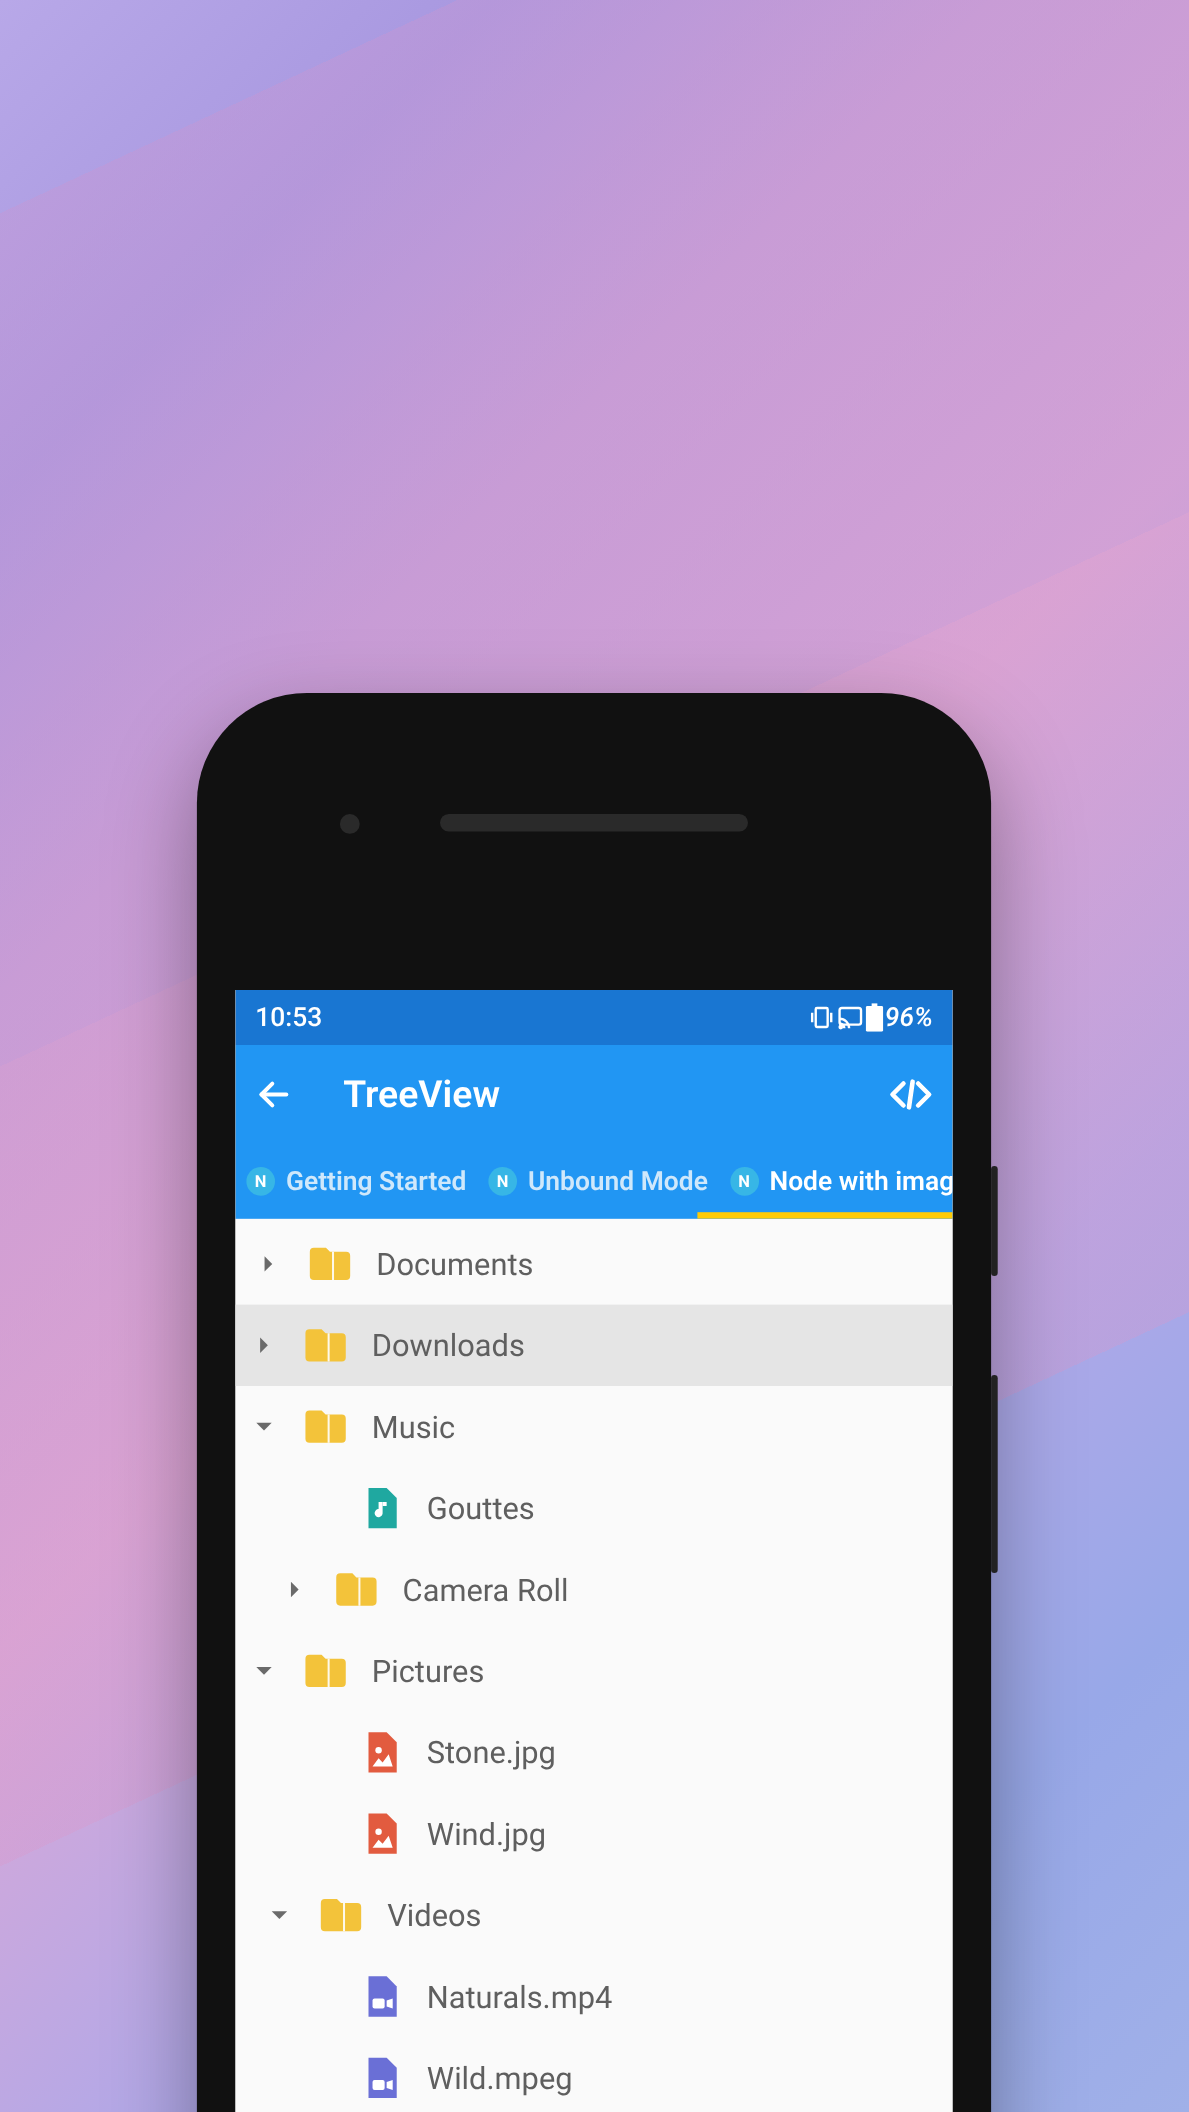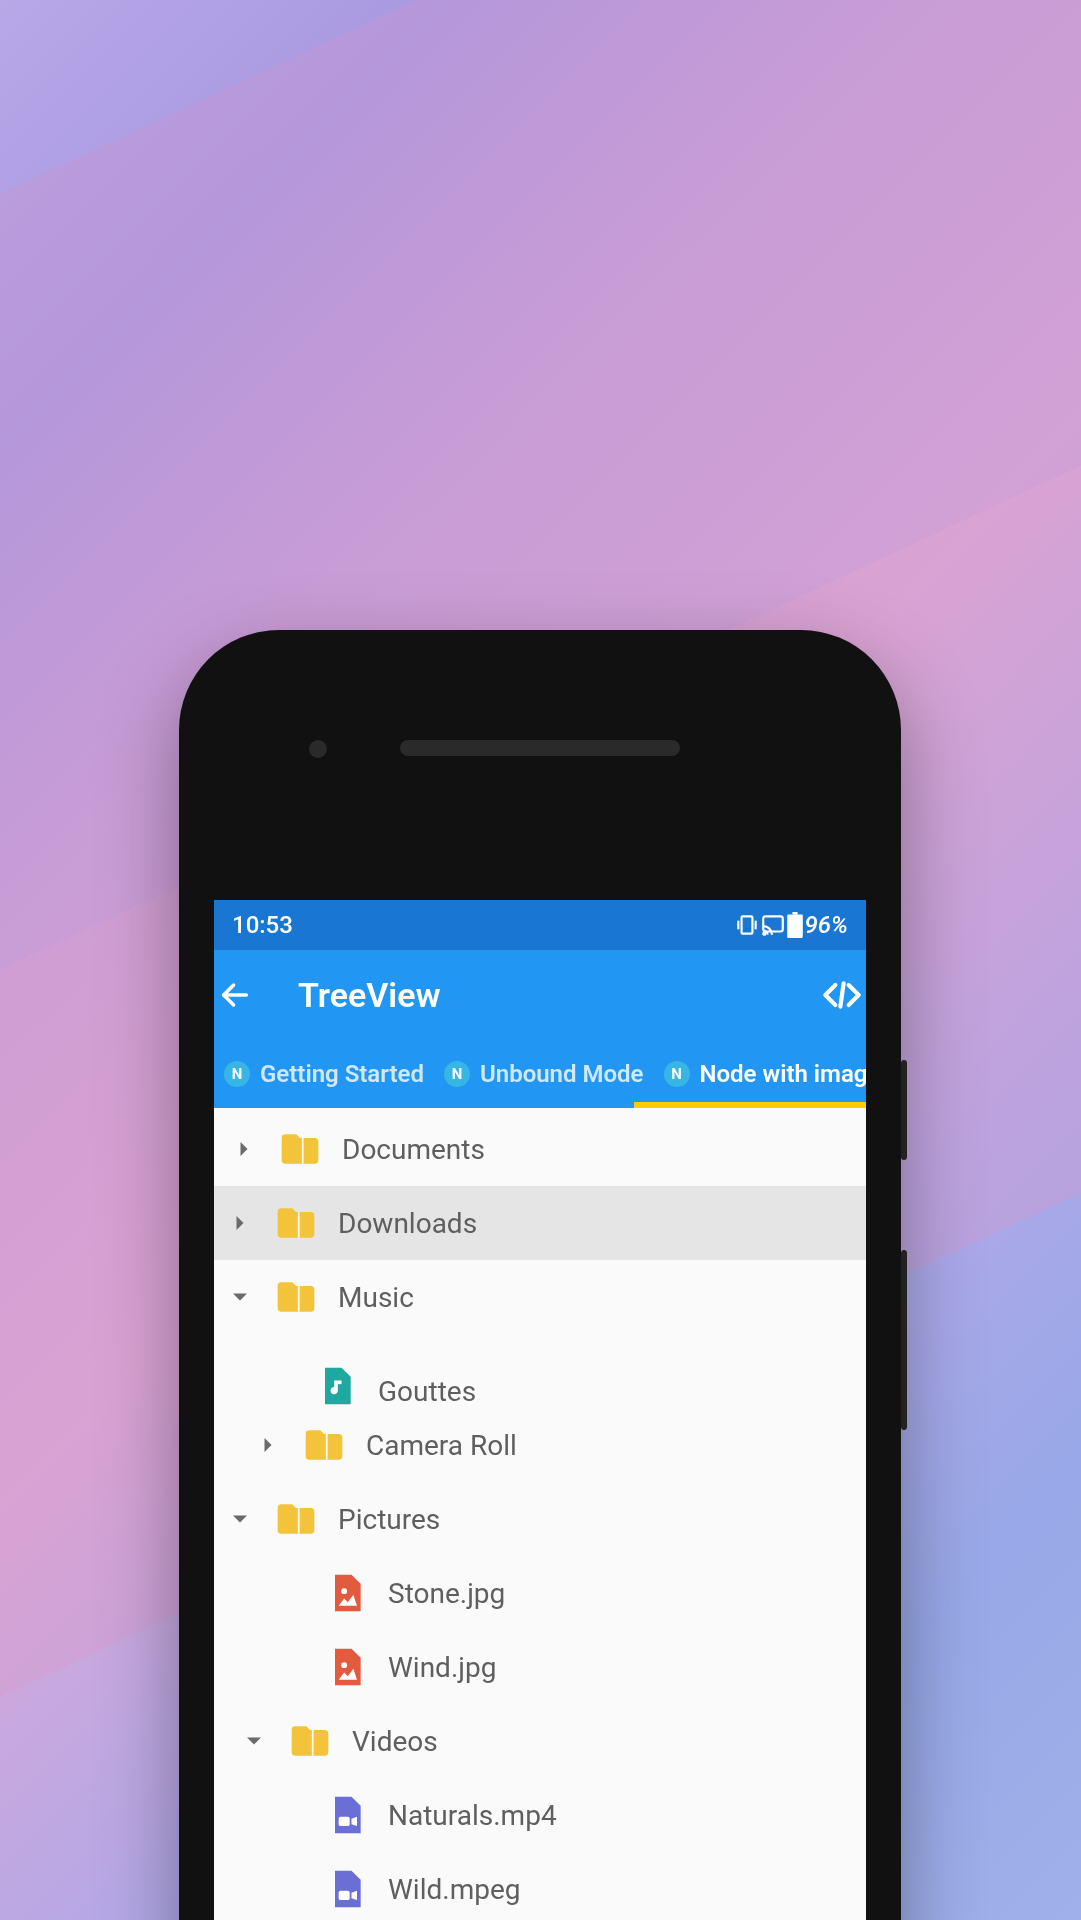--- a/index.html
+++ b/index.html
@@ -66,21 +66,21 @@
   }
   .statusbar .spacer { flex: 1; }
   .status-icn { display:inline-flex; align-items:center;font-style:italic; }
 
   
   .appbar {
     height: 90px;
     background: #2196f3;
     color: #fff;
     display: flex; align-items: center;
-    padding: 0 4px;
+    padding: 0 18px;
   }
   .appbar .title {
     font-size: 34px;
     font-weight: 600;
     margin-left: 46px;
   }
   .appbar .spacer { flex:1; }
   .back-arrow, .code-icn { display:inline-flex; }
 
   
@@ -255,21 +255,21 @@
           </span>
           <span style="width: 14px;"></span>
           <span class="icon">
             <svg width="44" height="44" viewBox="0 0 24 24">
               <path fill="#f3c33a" d="M10 4l2 2h8a2 2 0 0 1 2 2v10a2 2 0 0 1-2 2H4a2 2 0 0 1-2-2V6a2 2 0 0 1 2-2z"></path>
               <path fill="#fff" opacity="0.9" d="M13 6h1v14h-1z"></path>
             </svg>
           </span>
           <span class="label">Music</span>
         </div>
-        <div class="node" style="padding-left: 24px; align-items: flex-end;">
+        <div class="node" style="padding-left: 34px;">
           <span style="display: inline-block; width: 76px;"></span>
           <span class="icon">
             <svg width="44" height="44" viewBox="0 0 24 24">
               <path fill="#1fa8a0" d="M6 2h9l5 5v15H6z"></path>
               <path fill="#fff" d="M11 9h2v5.2a2 2 0 1 1-2-1.7V9z"></path>
               <path fill="#fff" d="M13 9h2v2h-2z"></path>
             </svg>
           </span>
           <span class="label">Gouttes</span>
         </div>

